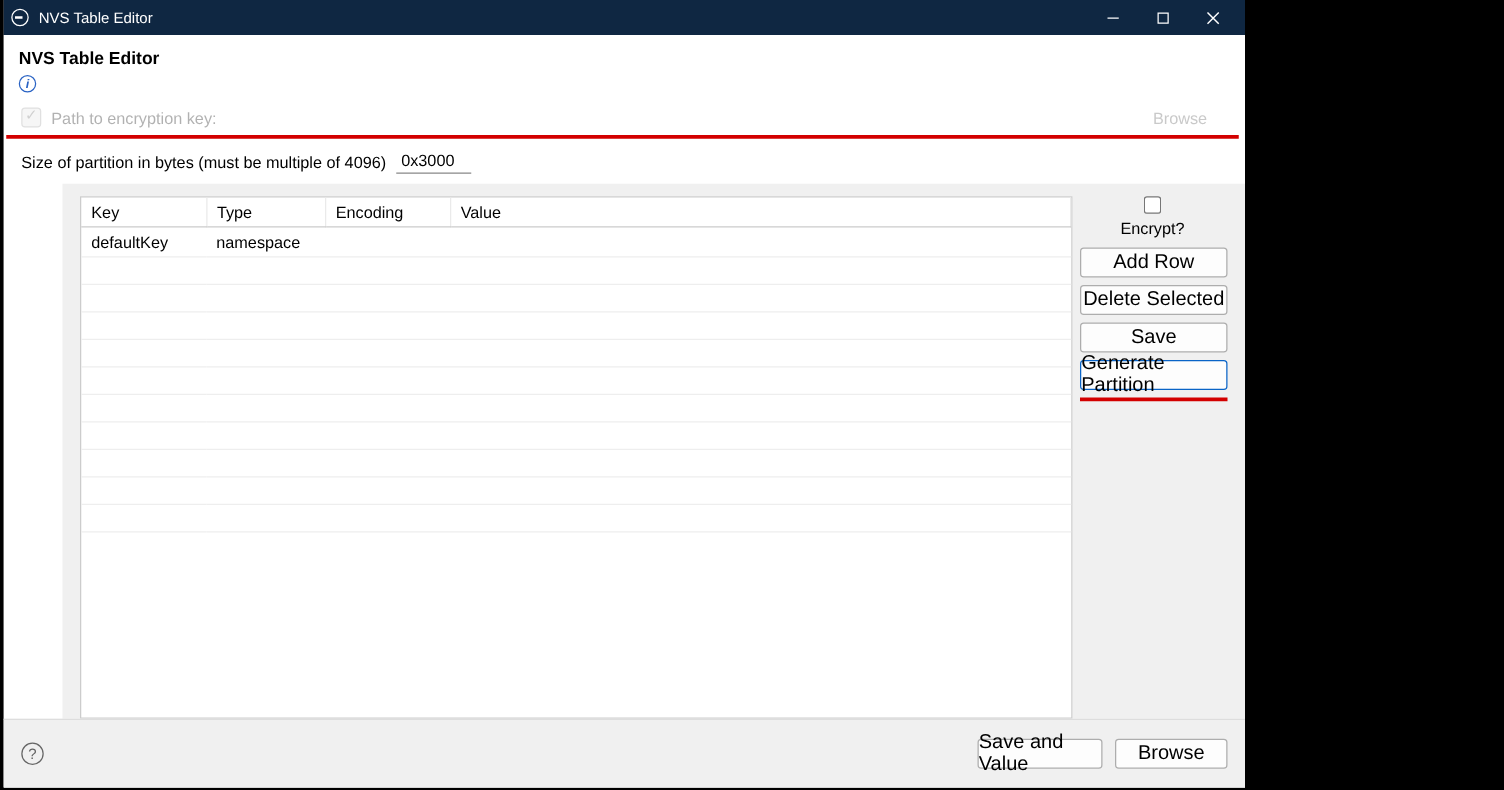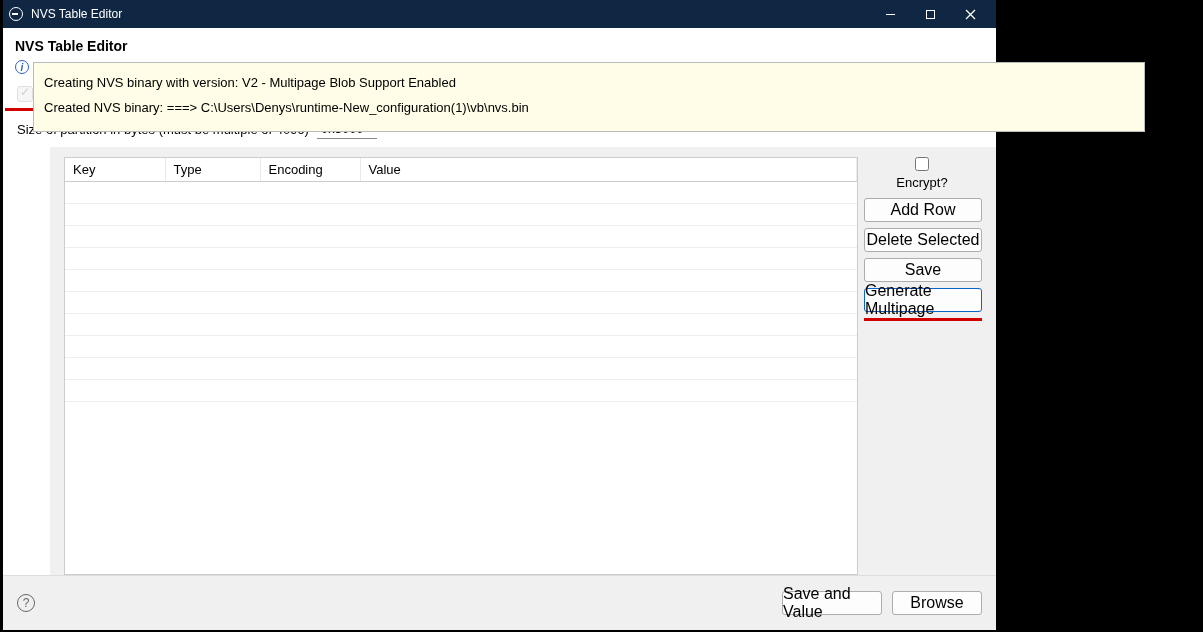--- a/index.html
+++ b/index.html
@@ -103,20 +103,26 @@
           <thead>
             <tr>
               <th class="col-key">Key</th>
               <th class="col-type">Type</th>
               <th class="col-enc">Encoding</th>
               <th>Value</th>
             </tr>
           </thead>
           <tbody>
             <tr>
+              <td>defaultKey</td>
+              <td>namespace</td>
+              <td></td>
+              <td></td>
+            </tr>
+            <tr>
                 <td></td>
                 <td></td>
                 <td></td>
                 <td></td>
               </tr>
             <tr>
                 <td></td>
                 <td></td>
                 <td></td>
                 <td></td>
@@ -174,30 +180,26 @@
       </div>
 
       <div class="side-btns">
         <label>
           <input type="checkbox" style="">
           <span>Encrypt?</span>
         </label>
         <div class="btn">Add Row</div>
         <div class="btn">Delete Selected</div>
         <div class="btn">Save</div>
-        <div class="btn focus">Generate Multipage</div>
+        <div class="btn focus">Generate Partition</div>
         <div class="red-line short" style="margin:0;height:3px;"></div>
       </div>
     </div>
 
     <div class="footer">
       <span class="help-icon">?</span>
       <span class="footer-spacer"></span>
       <div class="btn wide">Save and Value</div>
       <div class="btn">Browse</div>
     </div>
   </div>
 
-  <div class="notice-box">
-    <p>Creating NVS binary with version: V2 - Multipage Blob Support Enabled</p>
-    <p>Created NVS binary: ===&gt; C:\Users\Denys\runtime-New_configuration(1)\vb\nvs.bin</p>
-  </div>
 </div>
 
 </body></html>

